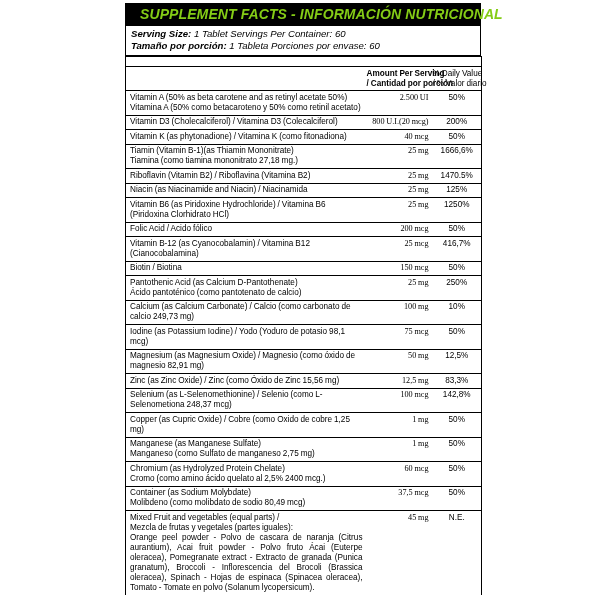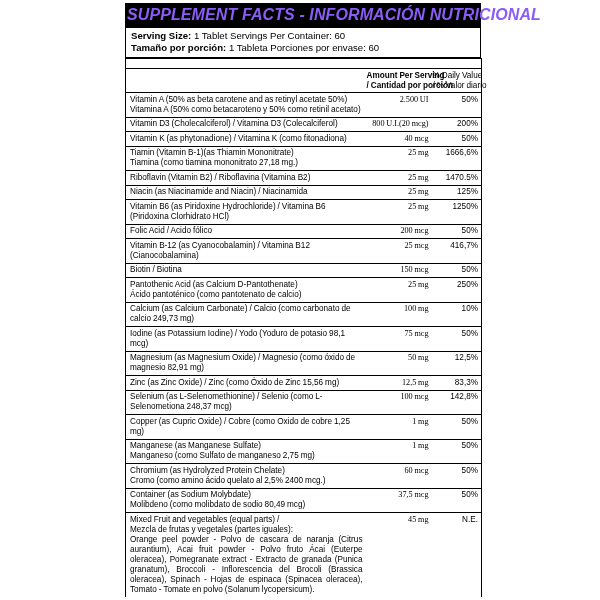--- a/index.html
+++ b/index.html
@@ -19,39 +19,40 @@
     position: absolute;
     left: 125px;
     top: 3px;
     width: 356px;   
     box-sizing: border-box;
   }
 
   
   .title-bar {
     background: #000000;
-    color: #8b5cf6;
+    color: #84cc16;
     text-align: center;
     font-style: italic;
     font-weight: bold;
-    font-size: 16px;
+    font-size: 14px;
     letter-spacing: .1px;
-    padding: 4px 2px 5px 2px;
+    padding: 4px 2px 5px 15px;
     line-height: 1;
     white-space: nowrap;
   }
 
   
   .serving-box {
     border-left: 1.5px solid #000;
     border-right: 1.5px solid #000;
     border-bottom: 1.5px solid #000;
     padding: 2px 4px 2px 5px;
     font-size: 9.6px;
     line-height: 1.28;
+    font-style: italic;
   }
   .serving-box .label { font-weight: bold; }
   .serving-box .val { font-weight: normal; }
 
   
   table.facts {
     border-collapse: collapse;
     width: 100%;
     table-layout: fixed;
     border-left: 1.5px solid #000;
@@ -60,21 +61,21 @@
   table.facts td {
     border-top: 1px solid #000;
     padding: 1.5px 3px 2px 4px;
     font-size: 8.2px;
     line-height: 1.22;
     vertical-align: top;
     word-spacing: -0.3px;
   }
   td.name   { text-align: left; }
   td.amount { text-align: right; white-space: nowrap; padding-right: 2px; font-family: Liberation Serif, serif; }
-  td.dv     { text-align: right; white-space: nowrap; padding-right: 2px; }
+  td.dv     { text-align: center; white-space: nowrap; padding-right: 2px; }
 
   col.c-name   { width: 240px; }
   col.c-amount { width: 66px; }
   col.c-dv     { width: 50px; }
 
   
   tr.head td {
     border-top: 1.5px solid #000;
     font-size: 8.2px;
     line-height: 1.25;

